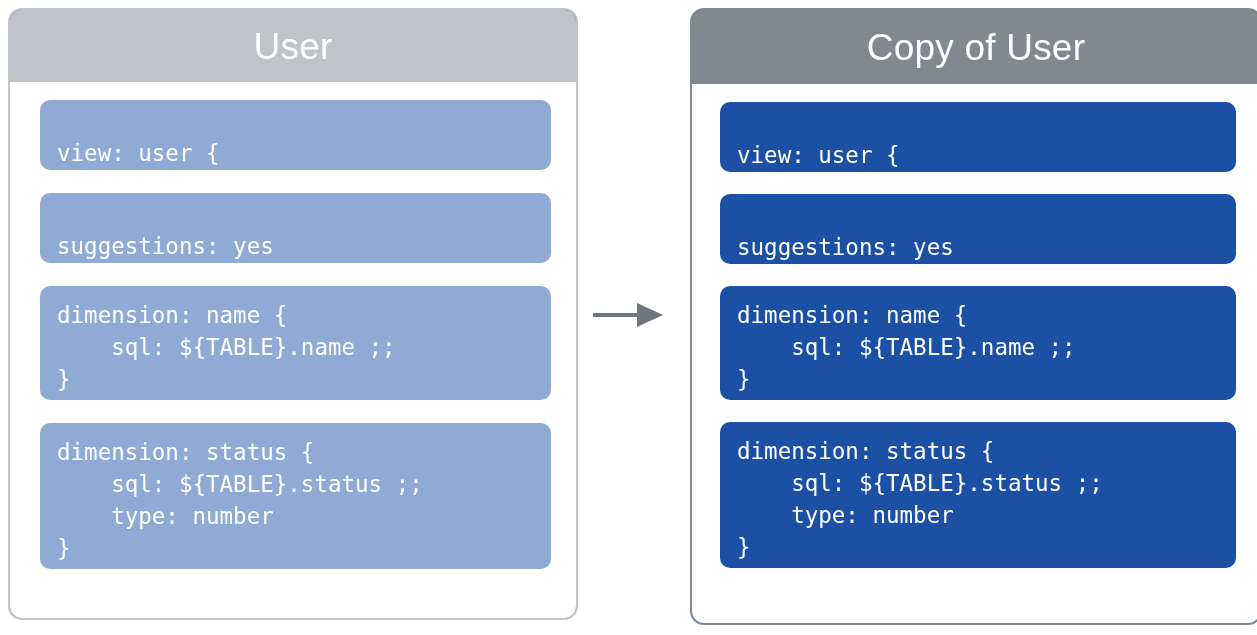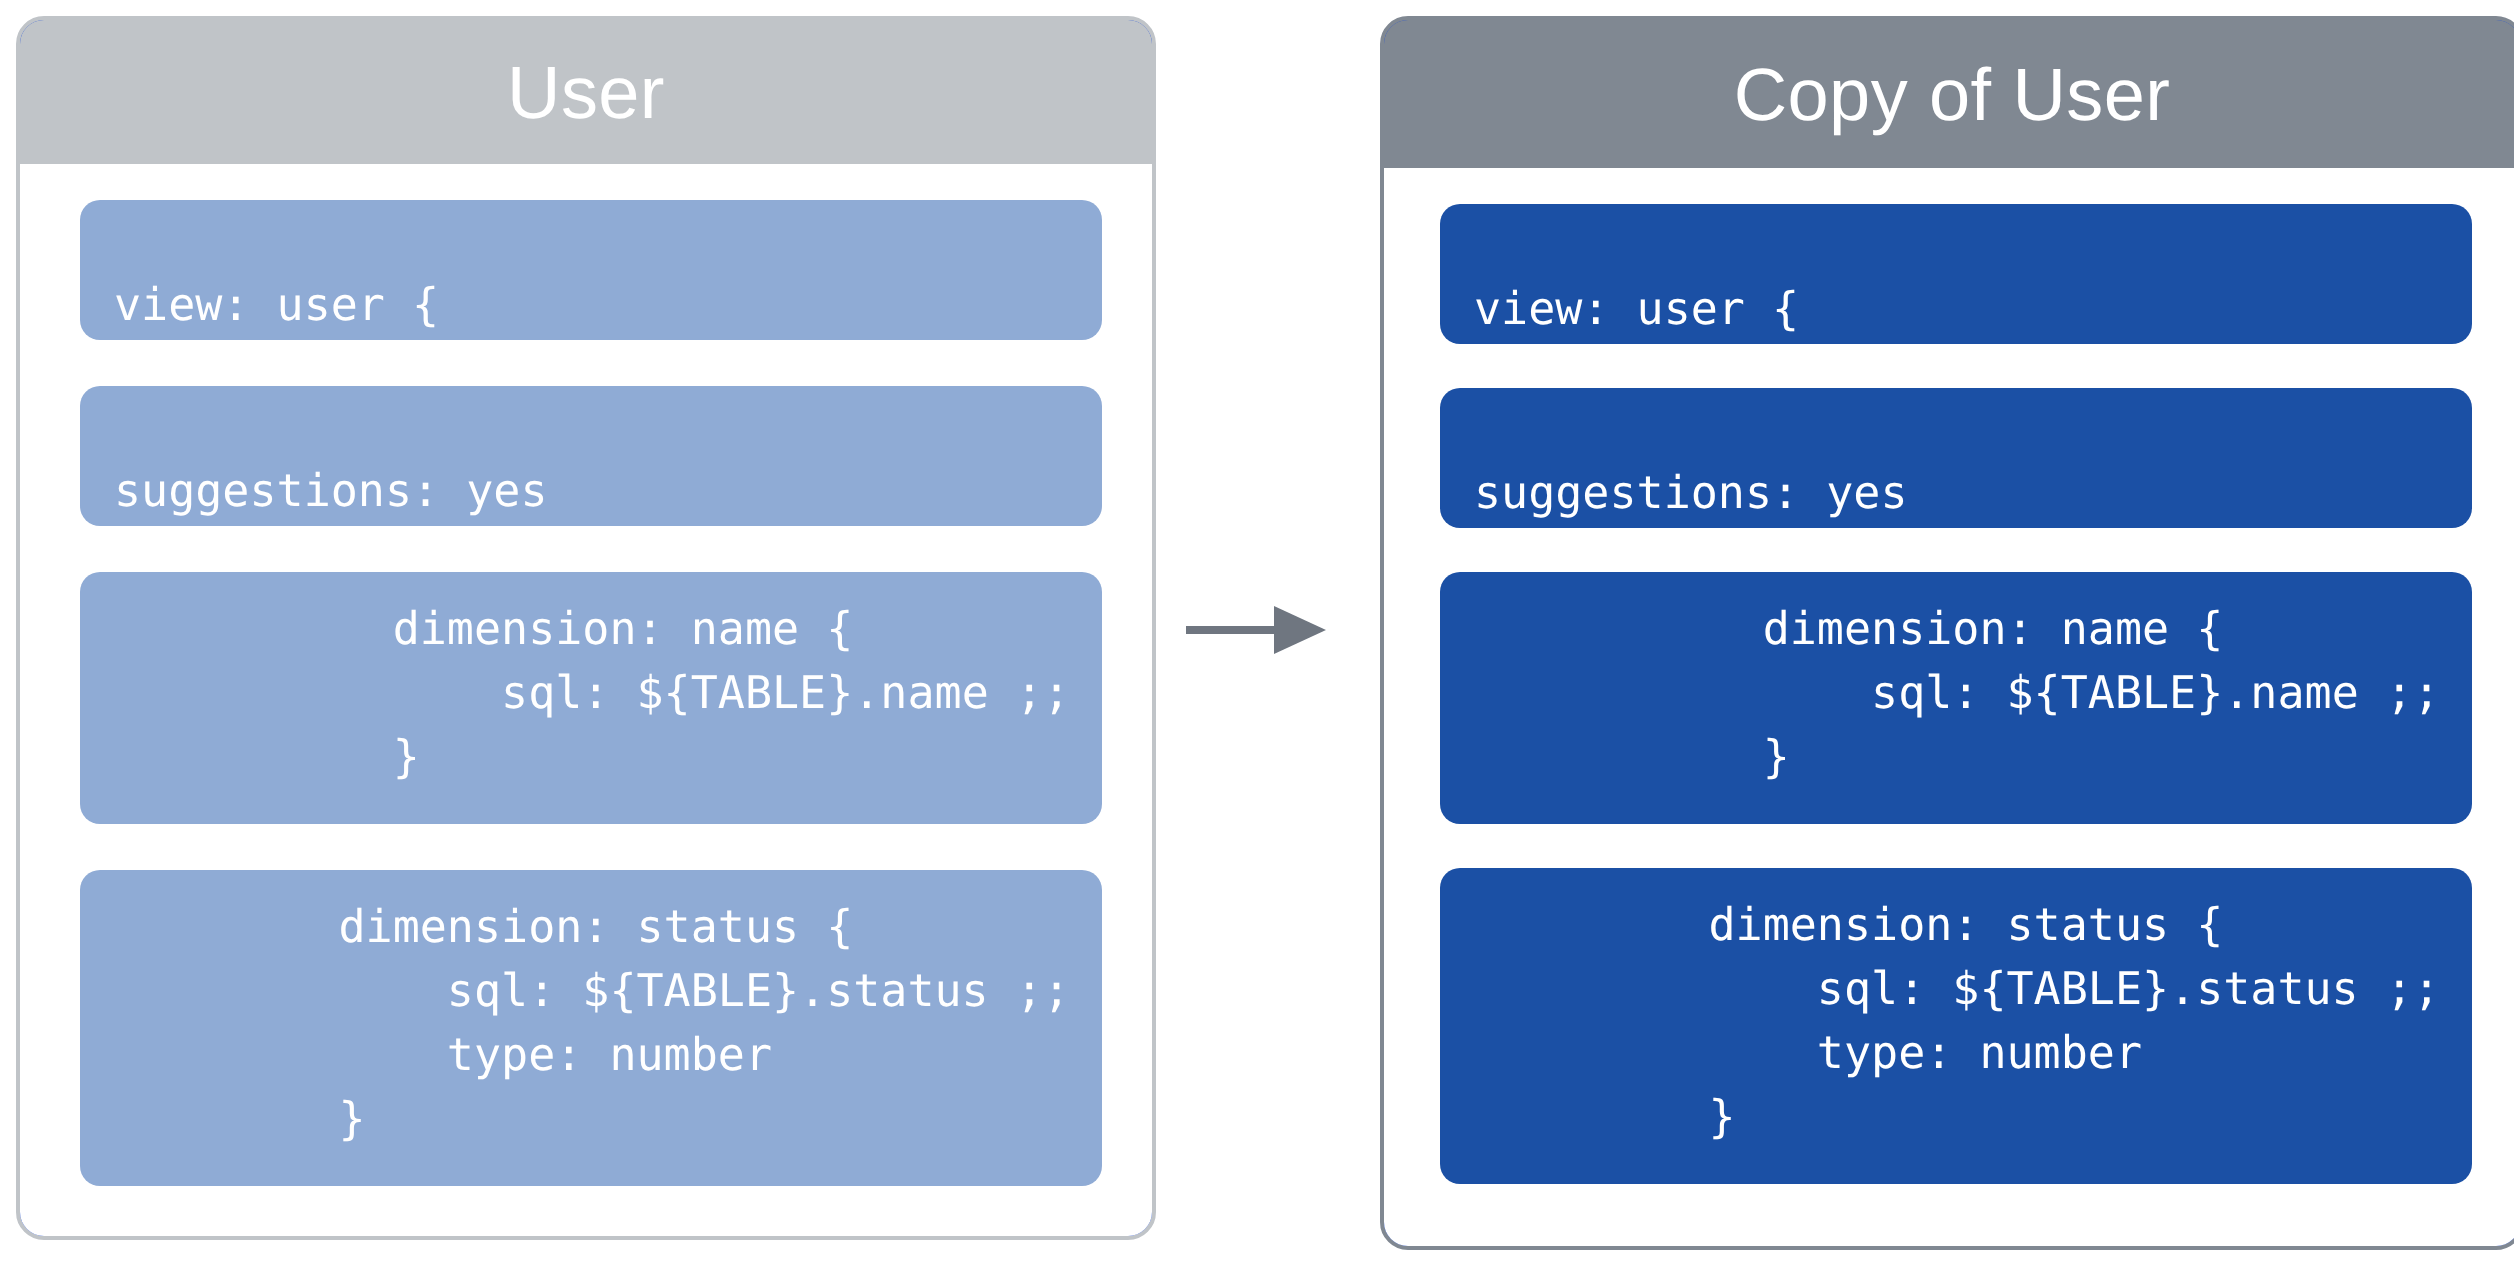--- a/index.html
+++ b/index.html
@@ -108,22 +108,21 @@
     background: #1b50a5;
   }
   .code-block.single {
     height: 70px;
     padding-top: 0;
     padding-bottom: 0;
   }
   .code-block.multi {
     align-items: flex-start;
     padding-top: 14px;
-    padding-bottom: 16px;
-    justify-content: flex-end;
+    padding-bottom: 4px;
   }
   .code-text {
     display: block;
     white-space: pre;
   }
 
   
   .arrow {
     position: absolute;
     left: 593px;

